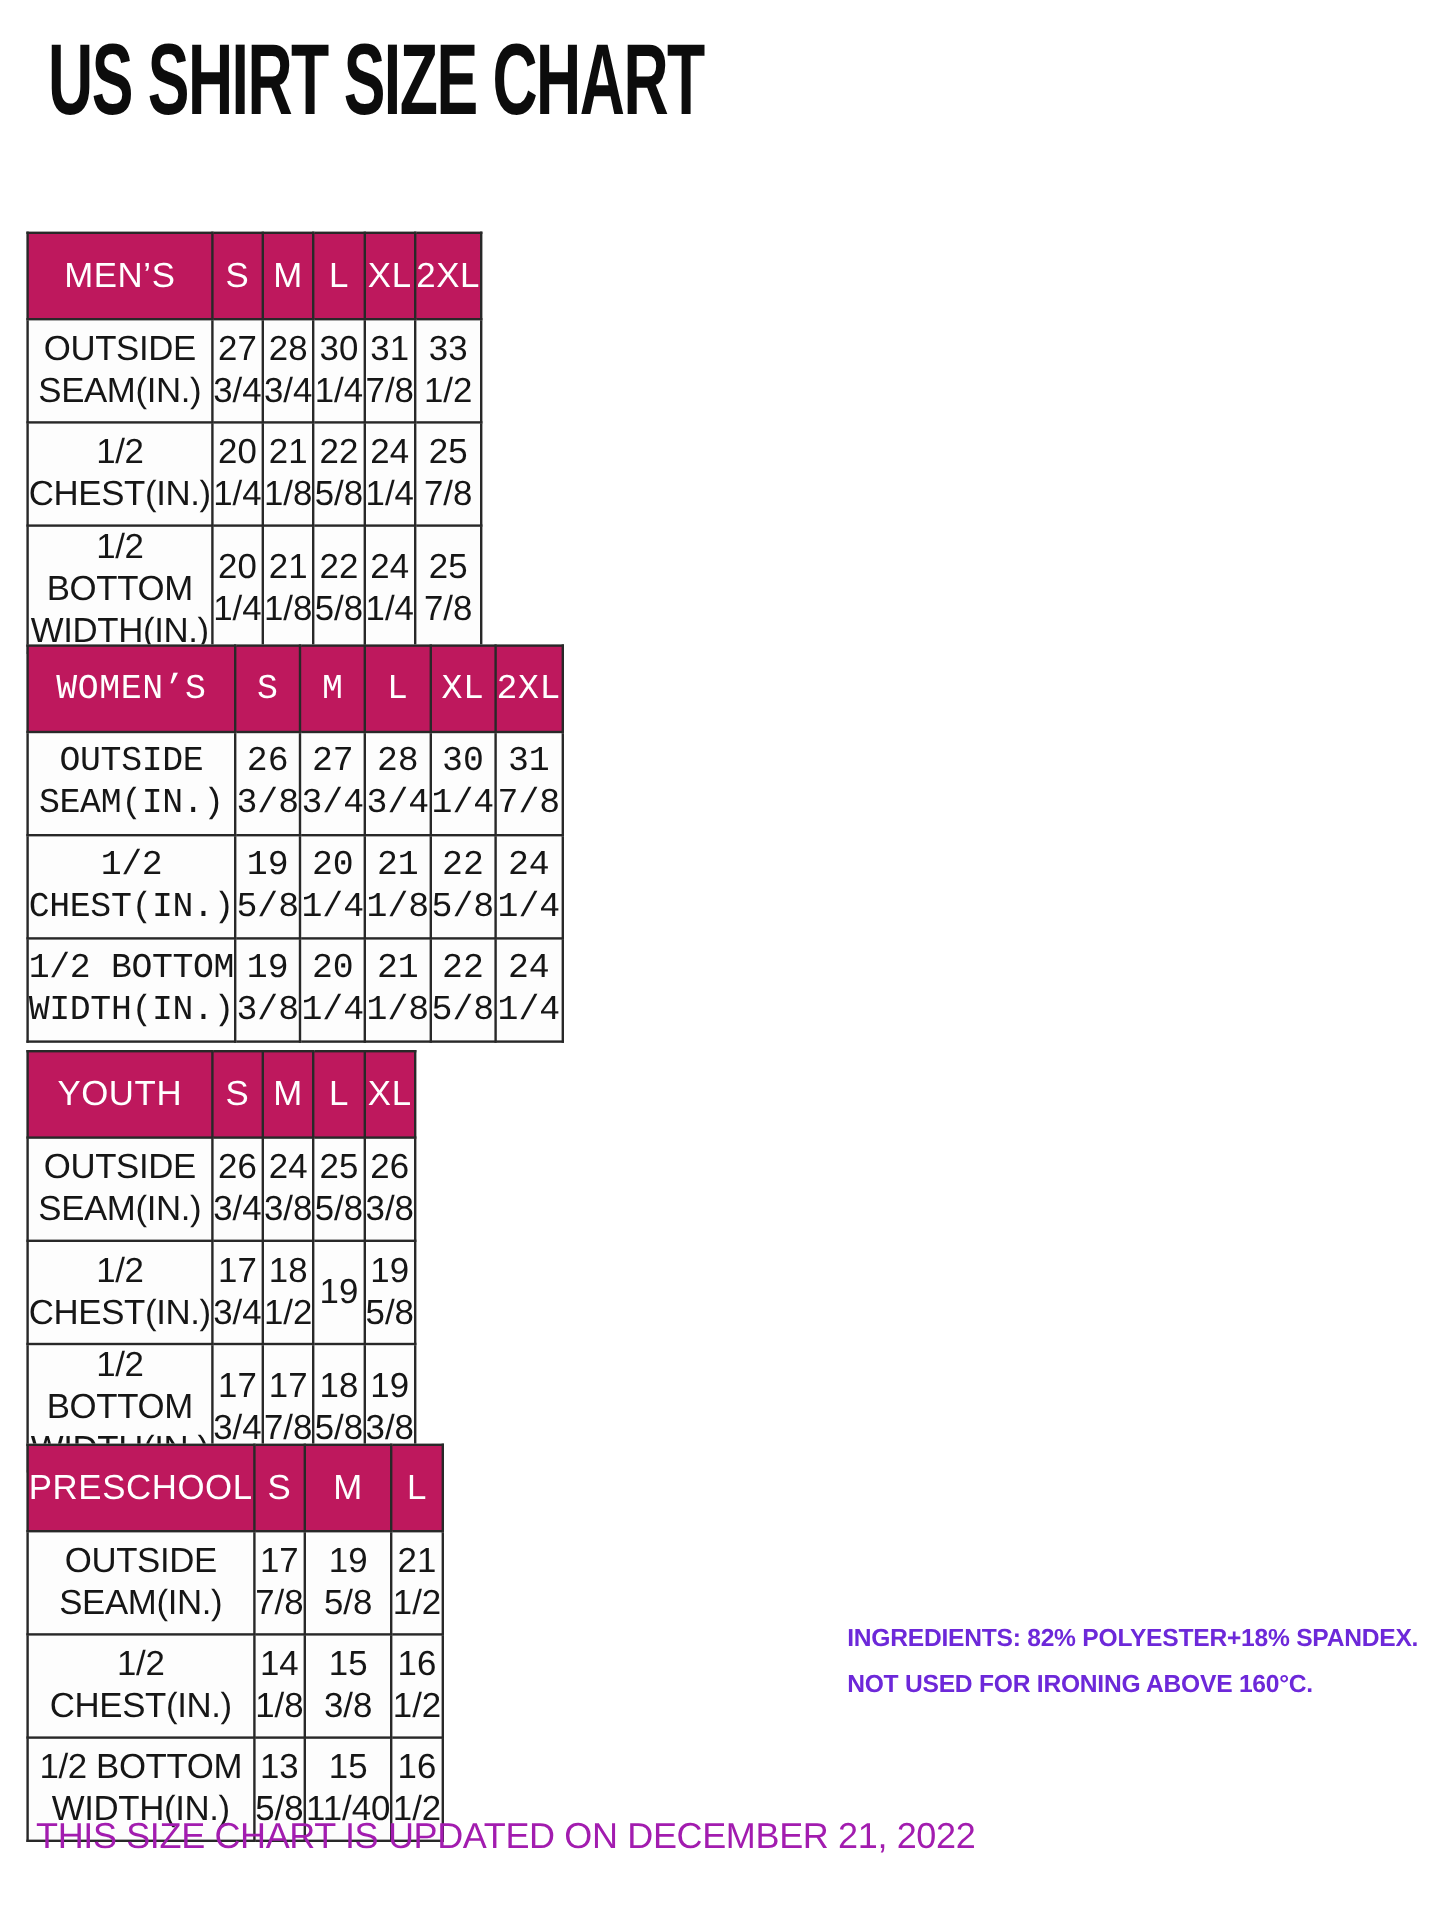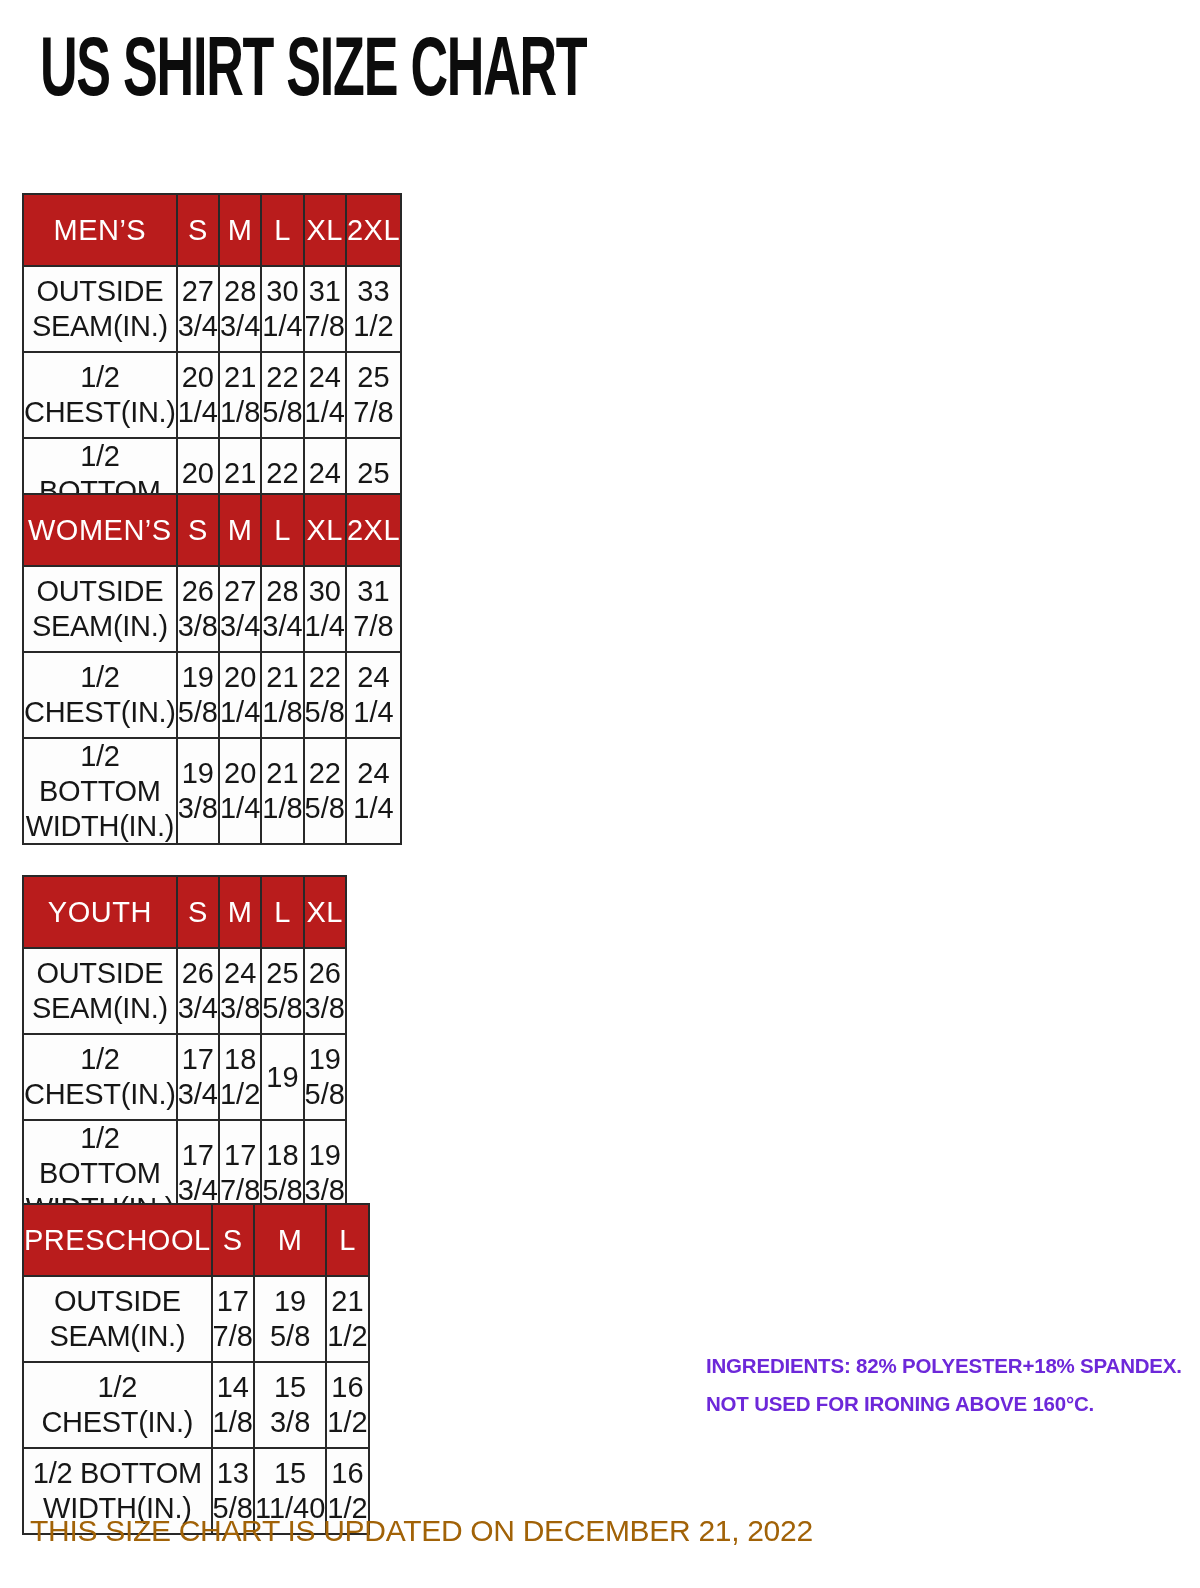--- a/index.html
+++ b/index.html
@@ -41,33 +41,33 @@
   }
   .tables-host { position: absolute; left: 0; top: 0; }
   .size-table {
     position: absolute;
     left: 22px;
     border-collapse: collapse;
     table-layout: fixed;
     background: #fdfdfd;
   }
   .t-mens      { top: 193px; }
-  .t-womens    { top: 493px; }
+  .t-womens    { top: 537px; font-family: Liberation Mono, monospace; }
   .t-youth     { top: 853px; margin-top: 22px; }
   .t-preschool { top: 1183px; margin-top: 20px; }
   .col-label { width: 228px; }
   .col-data  { width: 151px; }
   .size-table th, .size-table td {
     border: 2px solid #282828;
     padding: 0;
     text-align: center;
     vertical-align: middle;
   }
   .size-table th {
-    background: #b91c1c;
+    background: #be185d;
     color: #ffffff;
     font-weight: normal;
     font-size: 29px;
     height: 70px;
     letter-spacing: 0.5px;
   }
   .size-table td {
     font-size: 29px;
     color: #161616;
     height: 84px;
@@ -86,21 +86,21 @@
     letter-spacing: -0.2px;
     white-space: nowrap;
   }
   .footer-note {
     position: absolute;
     left: 30px;
     top: 1512px;
     font-size: 30px;
     line-height: 38px;
     letter-spacing: -0.3px;
-    color: #a16207;
+    color: #a21caf;
     white-space: nowrap;
   }
 </style>
 </head>
 <body>
 
 <div class="page">
 
   <h1 class="page-title">US SHIRT SIZE CHART</h1>
 

